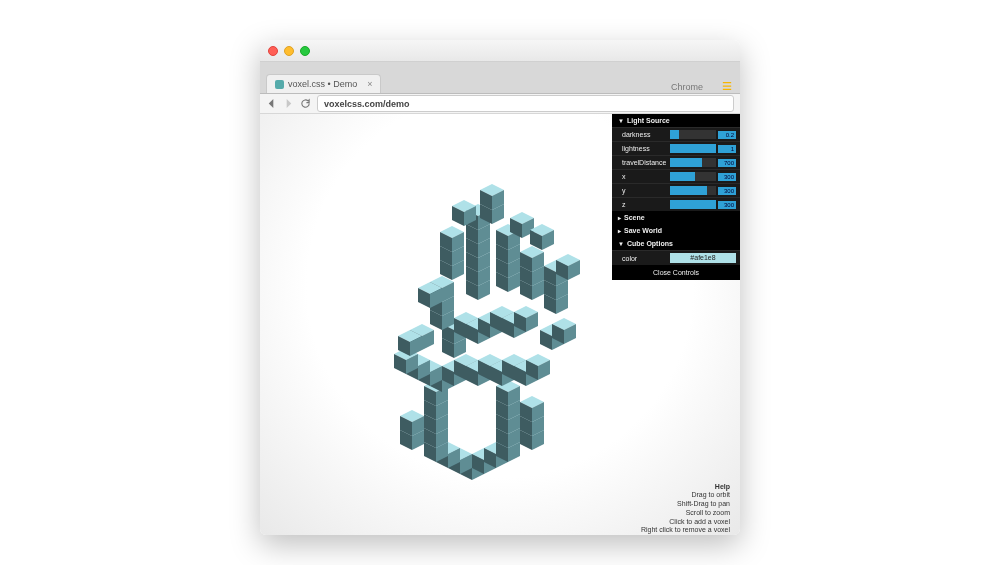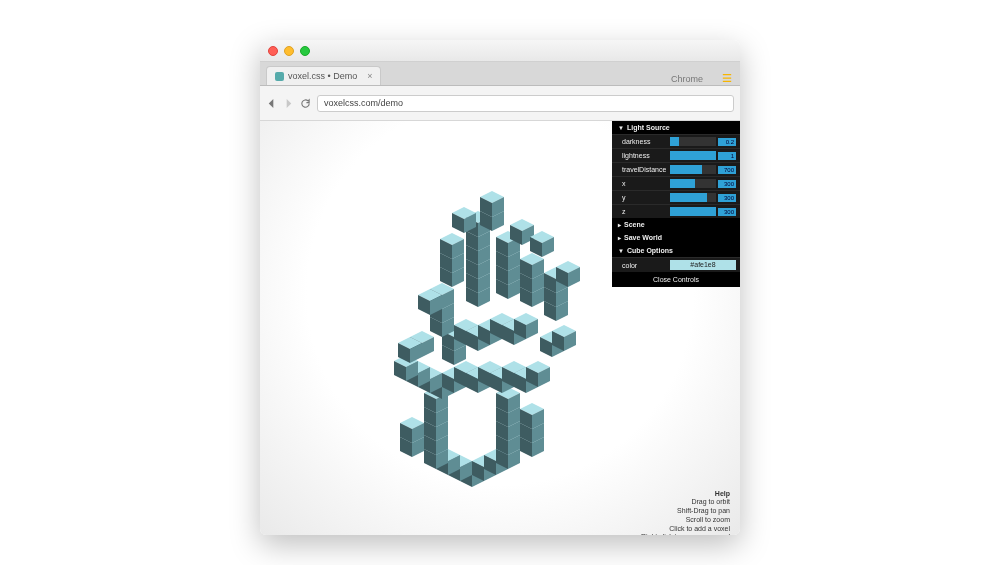--- a/index.html
+++ b/index.html
@@ -31,21 +31,21 @@
     align-items: center;
     padding: 0 8px;
   }
   .traffic-lights { display: flex; gap: 6px; }
   .light { width: 10px; height: 10px; border-radius: 50%; }
   .light.red { background: #ff5f56; border: 0.5px solid #e0443e; }
   .light.yellow { background: #ffbd2e; border: 0.5px solid #dea123; }
   .light.green { background: #27c93f; border: 0.5px solid #1aab29; }
 
   .tabbar {
-    height: 24px;
+    height: 32px;
     background: #d8d8d8;
     display: flex;
     align-items: flex-end;
     padding-left: 6px;
     border-bottom: 1px solid #bcbcbc;
     justify-content: center;
   }
   .tab {
     background: #f0f0f0;
     height: 19px;
@@ -66,27 +66,28 @@
     font-size: 9px;
     color: #777;
     padding-right: 8px;
     display: flex;
     align-items: center;
     gap: 19px;
   }
   .chrome-label .menu-icon svg { width: 10px; height: 10px; }
 
   .addrbar {
-    height: 35px;
+    height: 20px;
     background: #f4f4f4;
     border-bottom: 1px solid #d7d7d7;
     display: flex;
     align-items: center;
     padding: 0 6px;
     gap: 6px;
+    font-weight: bold;
   }
   .nav-btn svg { width: 11px; height: 11px; fill: #777; }
   .nav-btn { display: flex; align-items: center; }
   .urlbox {
     flex: 1;
     height: 17px;
     background: #fff;
     border: 1px solid #ccc;
     border-radius: 3px;
     font-size: 9px;

